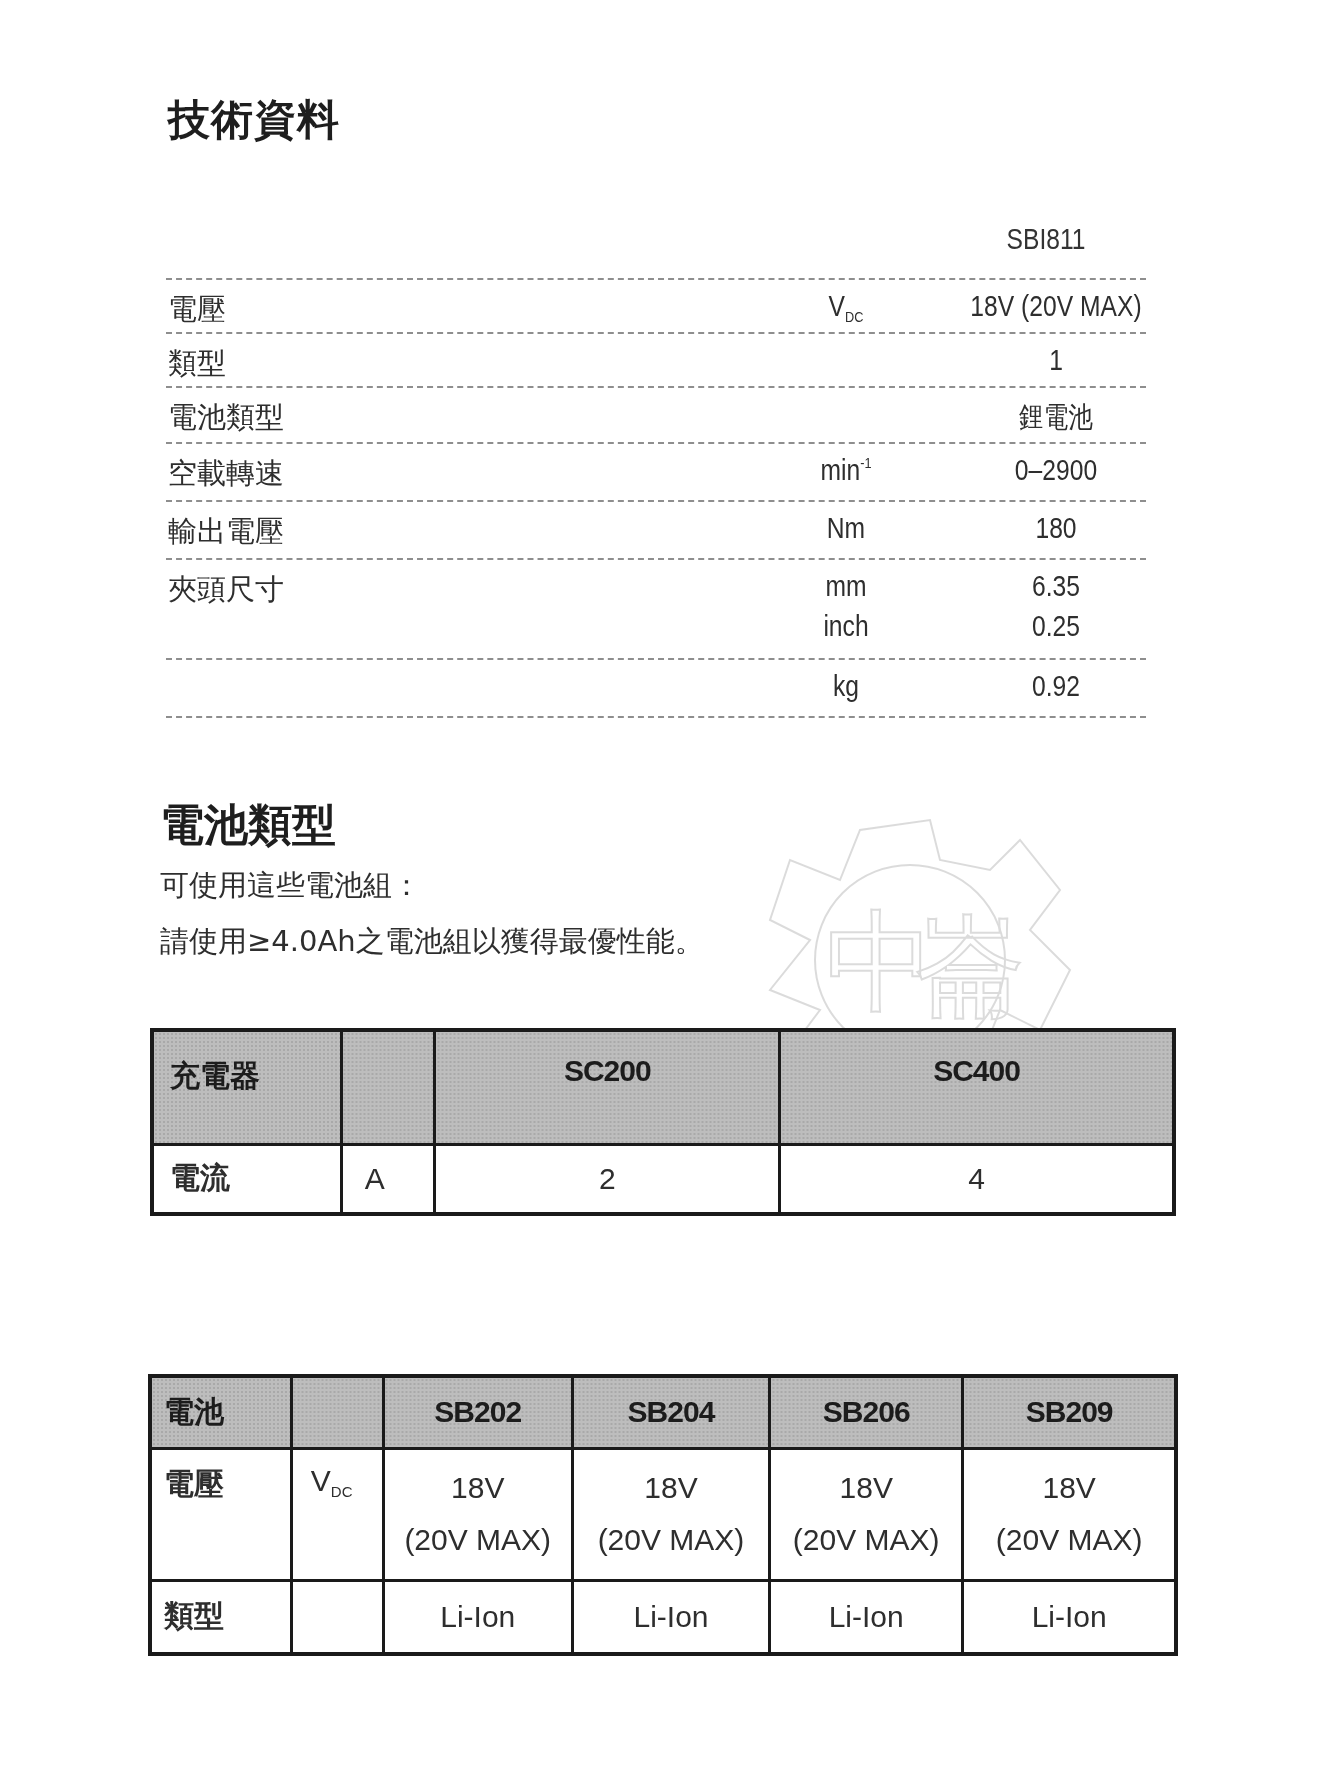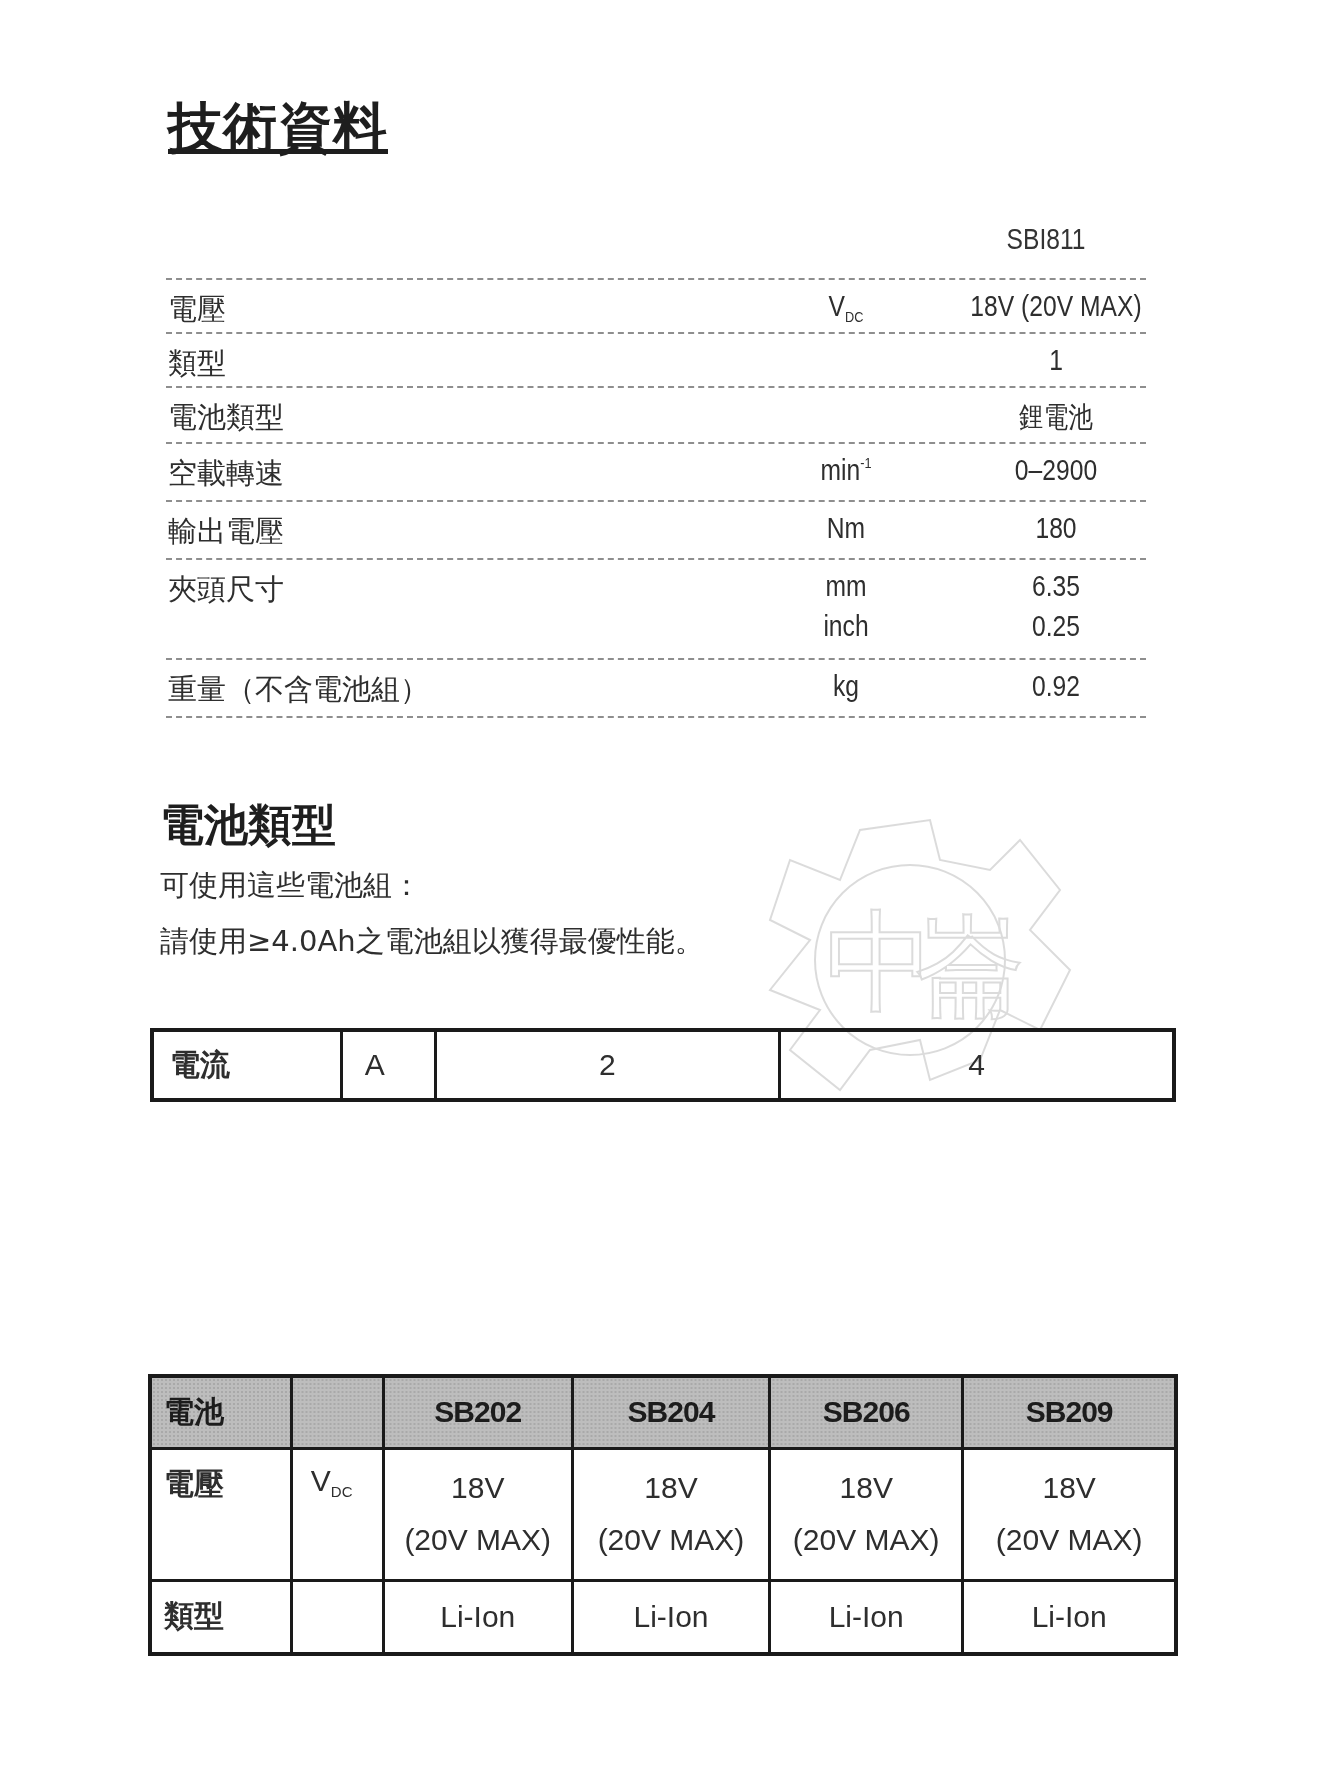--- a/index.html
+++ b/index.html
@@ -3,21 +3,21 @@
 <meta charset="utf-8">
 <style>
   html, body { margin: 0; padding: 0; }
   body {
     width: 1330px; height: 1773px; position: relative; overflow: hidden;
     background: #ffffff; color: #2a2a2a;
     font-family: "DejaVu Sans", "Liberation Sans", sans-serif;
   }
   .page-title {
     position: absolute; left: 168px; top: 92px;
-    font-size: 54px; font-weight: bold; color: #1e1e1e; letter-spacing: 1px; text-decoration: underline;
+    font-size: 42px; font-weight: bold; color: #1e1e1e; letter-spacing: 1px;
   }
   
   .spec {
     position: absolute; left: 166px; top: 222px; width: 980px;
   }
   .spec-model {
     position: absolute; left: 790px; top: 0; width: 180px; text-align: center;
     font-family: "Liberation Sans", sans-serif; font-size: 30px; color: #333;
     transform: scaleX(0.82);
   }
@@ -102,21 +102,20 @@
     <span class="val">180</span>
   </div>
   <div class="spec-row" style="top:336px;height:96px">
     <span class="lbl">夾頭尺寸</span>
     <span class="unit">mm</span>
     <span class="val">6.35</span>
     <span class="unit l2">inch</span>
     <span class="val l2">0.25</span>
   </div>
   <div class="spec-row" style="top:436px;height:54px">
-    <span class="lbl">重量（不含電池組）</span>
     <span class="unit">kg</span>
     <span class="val">0.92</span>
   </div>
   <div class="spec-end" style="top:494px"></div>
 </div>
 
 <div class="sec-title">電池類型</div>
 <div class="para" style="top:866px">可使用這些電池組：</div>
 <div class="para" style="top:922px">請使用≥4.0Ah之電池組以獲得最優性能。</div>
 
@@ -132,20 +131,26 @@
 </div>
 
 <table class="box" style="left:150px;top:1028px;width:1026px;">
   <colgroup>
       <col style="width:190px">
       <col style="width:94px">
       <col style="width:346px">
       <col style="width:396px">
     </colgroup>
   <tbody>
+      <tr class="head" style="height:114px">
+    <td class="rowlbl" style="vertical-align:top;padding-top:24px">充電器</td>
+    <td></td>
+    <td class="c model" style="vertical-align:top;padding-top:22px">SC200</td>
+    <td class="c model" style="vertical-align:top;padding-top:22px">SC400</td>
+  </tr>
   <tr style="height:70px">
     <td class="rowlbl">電流</td>
     <td class="unitcell">A</td>
     <td class="c">2</td>
     <td class="c">4</td>
   </tr>
 </tbody>
   </table>
 
 <table class="box" style="left:148px;top:1374px;width:1030px;">

